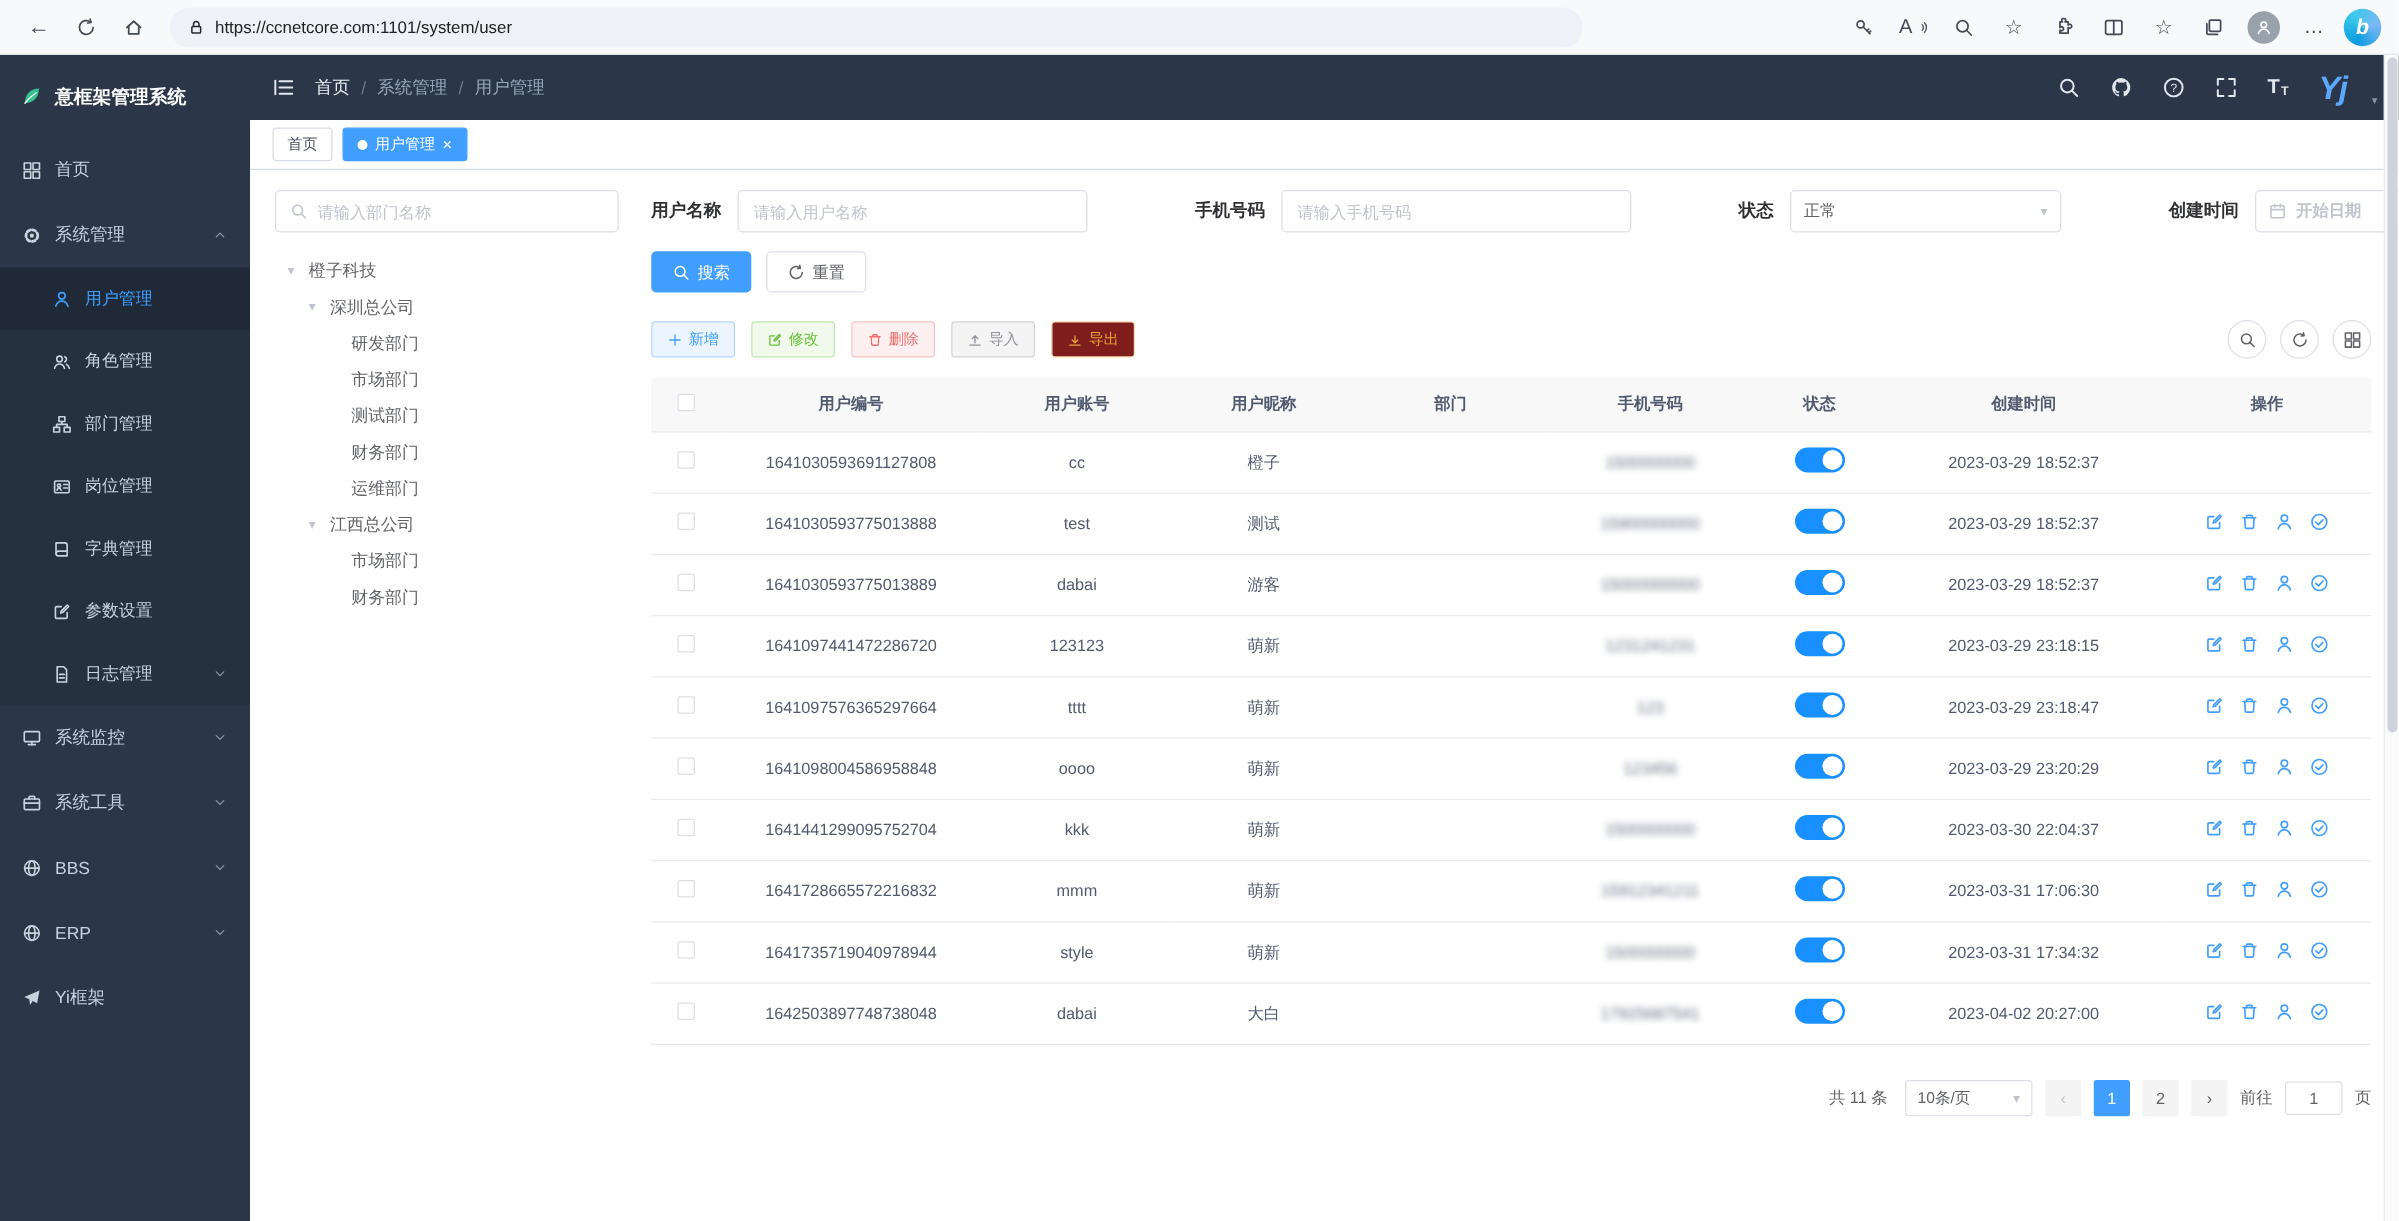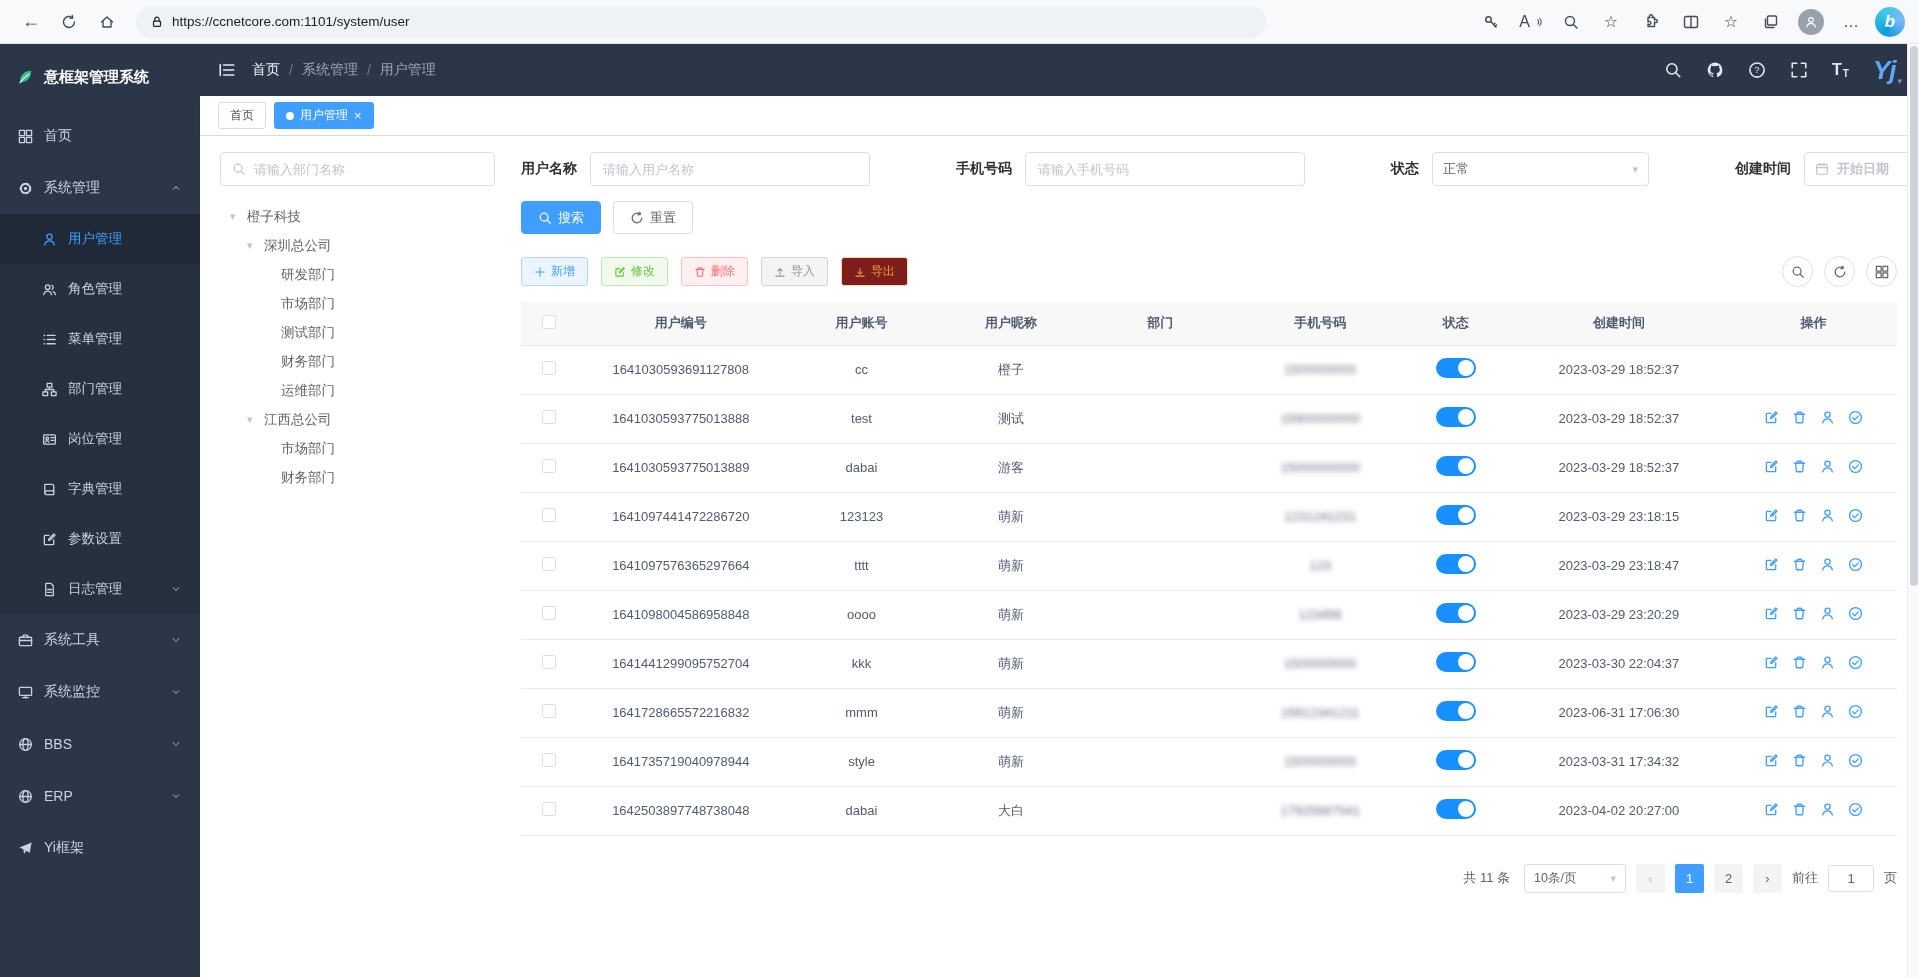--- a/index.html
+++ b/index.html
@@ -36,21 +36,21 @@
 
   
   .top-header{height:52px;background:var(--dark);display:flex;align-items:center;padding:0 18px;color:#dfe6ee;flex-shrink:0;}
   .collapse-btn{background:none;border:none;color:#e3e8ee;margin-right:16px;}
   .breadcrumb{display:flex;align-items:center;gap:9px;font-size:14px;}
   .bc-home{color:#eef2f7;}
   .bc-sep{color:#6f7c8e;}
   .bc-item{color:#97a5b9;}
   .header-right{margin-left:auto;display:flex;align-items:center;gap:24px;color:#e3e8ee;}
   .h-ic{background:none;border:none;color:#e3e8ee;display:flex;align-items:center;}
-  .yj-logo{font-size:26px;font-weight:800;font-style:italic;color:#5aa9ff;letter-spacing:-1px;display:flex;align-items:flex-end;gap:2px;}
+  .yj-logo{font-size:26px;font-weight:800;font-style:italic;color:#5aa9ff;letter-spacing:-1px;display:flex;align-items:flex-end;gap:20px;}
   .yj-caret{font-size:9px;color:#8a96a5;font-style:normal;}
 
   
   .tab-bar{height:40px;background:#fff;border-bottom:1px solid #d8dce5;box-shadow:0 1px 3px rgba(0,21,41,.08);display:flex;align-items:center;gap:8px;padding:0 18px;flex-shrink:0;}
   .tag{height:27px;display:inline-flex;align-items:center;gap:6px;padding:0 11px;border:1px solid #d8dce5;background:#fff;color:#495060;font-size:12px;border-radius:3px;}
   .tag.active{background:var(--blue);border-color:var(--blue);color:#fff;}
   .tag .dot{width:8px;height:8px;border-radius:50%;background:#fff;display:inline-block;font-size:0;}
   .tag .close{font-size:13px;line-height:1;}
 
   
@@ -238,31 +238,20 @@
         <div class="menu-item" data-interactable="true">
           <svg class="ic ic15" viewBox="0 0 16 16" data-interactable="false">
               <circle cx="6" cy="5.5" r="2.4"></circle>
               <path d="M1.8 13.5c.7-2.6 2.4-3.7 4.2-3.7s3.5 1.1 4.2 3.7"></path>
               <path d="M10.5 3.6a2.4 2.4 0 0 1 0 4.4M12 10.2c1.2.5 2 1.6 2.4 3.3"></path>
             </svg>
           <span data-interactable="false">角色管理</span>
         </div>
         <div class="menu-item" data-interactable="true">
           <svg class="ic ic15" viewBox="0 0 16 16" data-interactable="false">
-              <line x1="5.5" y1="3.5" x2="14" y2="3.5"></line>
-              <line x1="5.5" y1="8" x2="14" y2="8"></line>
-              <line x1="5.5" y1="12.5" x2="14" y2="12.5"></line>
-              <circle cx="2.5" cy="3.5" r=".9" fill="currentColor" stroke="none"></circle>
-              <circle cx="2.5" cy="8" r=".9" fill="currentColor" stroke="none"></circle>
-              <circle cx="2.5" cy="12.5" r=".9" fill="currentColor" stroke="none"></circle>
-            </svg>
-          <span data-interactable="false">菜单管理</span>
-        </div>
-        <div class="menu-item" data-interactable="true">
-          <svg class="ic ic15" viewBox="0 0 16 16" data-interactable="false">
               <rect x="5.5" y="1.5" width="5" height="4"></rect>
               <rect x="1" y="10.5" width="5" height="4"></rect>
               <rect x="10" y="10.5" width="5" height="4"></rect>
               <path d="M8 5.5v2.5M3.5 10.5V8h9v2.5"></path>
             </svg>
           <span data-interactable="false">部门管理</span>
         </div>
         <div class="menu-item" data-interactable="true">
           <svg class="ic ic15" viewBox="0 0 16 16" data-interactable="false">
               <rect x="1.8" y="3" width="12.4" height="10" rx="1"></rect>
@@ -294,36 +283,36 @@
               <line x1="6" y1="11" x2="10" y2="11"></line>
             </svg>
           <span data-interactable="false">日志管理</span>
           <svg class="ic ic12 chev" viewBox="0 0 16 16" data-interactable="false">
               <polyline points="4 6 8 10 12 6"></polyline>
             </svg>
         </div>
       </div>
       <div class="menu-item" data-interactable="true">
         <svg class="ic ic15" viewBox="0 0 16 16" data-interactable="false">
+            <rect x="1.5" y="2.5" width="13" height="8.5" rx="1"></rect>
+            <line x1="8" y1="11" x2="8" y2="13.5"></line>
+            <line x1="5" y1="13.5" x2="11" y2="13.5"></line>
+          </svg>
+        <span data-interactable="false">系统监控</span>
+        <svg class="ic ic12 chev" viewBox="0 0 16 16" data-interactable="false">
+            <polyline points="4 6 8 10 12 6"></polyline>
+          </svg>
+      </div>
+      <div class="menu-item" data-interactable="true">
+        <svg class="ic ic15" viewBox="0 0 16 16" data-interactable="false">
             <rect x="1.5" y="4.5" width="13" height="9" rx="1"></rect>
             <path d="M5.5 4.5V3.2a1 1 0 0 1 1-1h3a1 1 0 0 1 1 1v1.3"></path>
             <line x1="1.5" y1="8" x2="14.5" y2="8"></line>
           </svg>
         <span data-interactable="false">系统工具</span>
-        <svg class="ic ic12 chev" viewBox="0 0 16 16" data-interactable="false">
-            <polyline points="4 6 8 10 12 6"></polyline>
-          </svg>
-      </div>
-      <div class="menu-item" data-interactable="true">
-        <svg class="ic ic15" viewBox="0 0 16 16" data-interactable="false">
-            <rect x="1.5" y="2.5" width="13" height="8.5" rx="1"></rect>
-            <line x1="8" y1="11" x2="8" y2="13.5"></line>
-            <line x1="5" y1="13.5" x2="11" y2="13.5"></line>
-          </svg>
-        <span data-interactable="false">系统监控</span>
         <svg class="ic ic12 chev" viewBox="0 0 16 16" data-interactable="false">
             <polyline points="4 6 8 10 12 6"></polyline>
           </svg>
       </div>
       <div class="menu-item" data-interactable="true">
         <svg class="ic ic15" viewBox="0 0 16 16" data-interactable="false">
             <circle cx="8" cy="8" r="6.2"></circle>
             <ellipse cx="8" cy="8" rx="2.8" ry="6.2"></ellipse>
             <line x1="1.8" y1="8" x2="14.2" y2="8"></line>
           </svg>
@@ -900,21 +889,21 @@
               </tr>
 
               <tr data-interactable="false">
                 <td><span class="checkbox" data-interactable="true"></span></td>
                 <td data-interactable="false">1641728665572216832</td>
                 <td data-interactable="false">mmm</td>
                 <td data-interactable="false">萌新</td>
                 <td data-interactable="false"></td>
                 <td data-interactable="false"><span class="blur" data-interactable="false">15912341211</span></td>
                 <td><span class="switch" data-interactable="true"><span class="knob" data-interactable="false"></span></span></td>
-                <td data-interactable="false">2023-06-31 17:06:30</td>
+                <td data-interactable="false">2023-03-31 17:06:30</td>
                 <td>
                   <span class="actions" data-interactable="false">
                     <button data-interactable="true">
                       <svg class="ic ic15" viewBox="0 0 16 16">
                         <path d="M7.5 3.5H3.5a1 1 0 0 0-1 1v8a1 1 0 0 0 1 1h8a1 1 0 0 0 1-1V8.5"></path>
                         <path d="M12.6 2.2l1.2 1.2L8.6 8.6 7 9l.4-1.6z"></path>
                       </svg>
                     </button>
                     <button data-interactable="true">
                       <svg class="ic ic15" viewBox="0 0 16 16">

